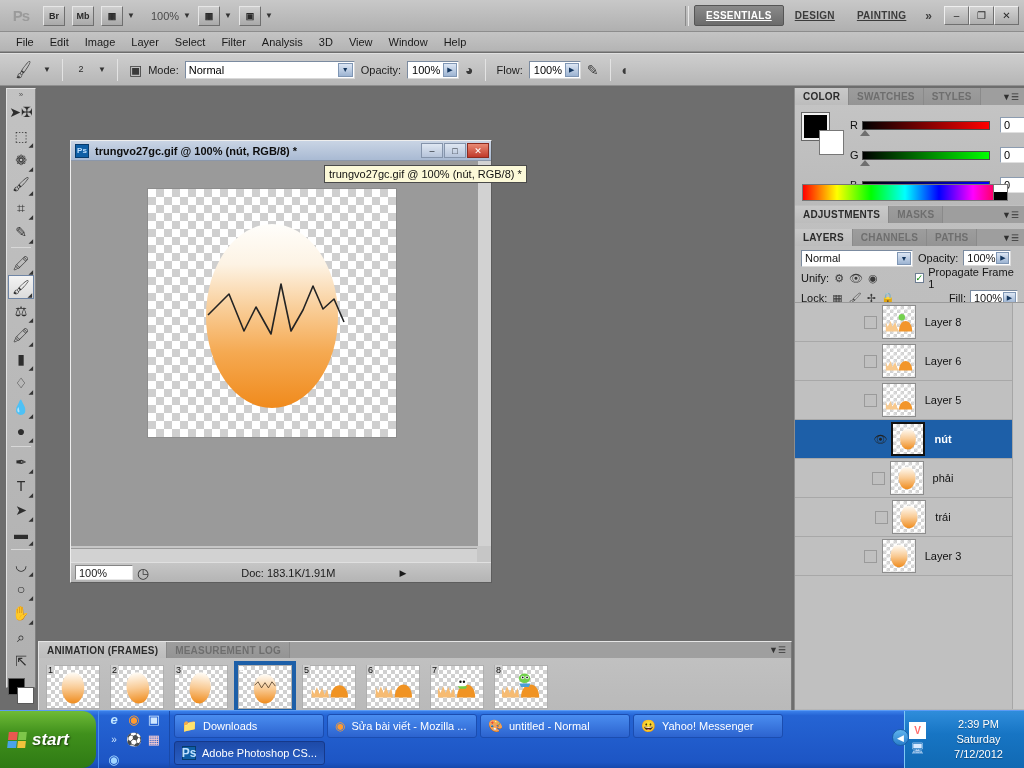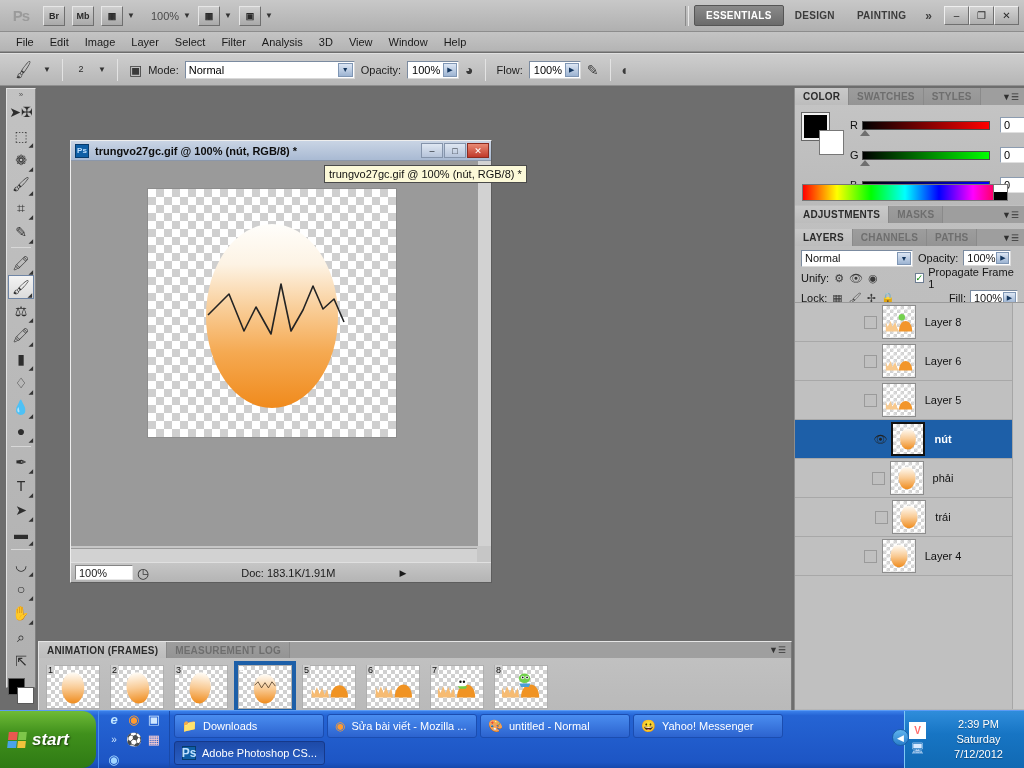--- a/index.html
+++ b/index.html
@@ -31,21 +31,21 @@
     border:1px solid; border-color:#e6e6e6 #6f6f6f #6f6f6f #e6e6e6;
     display:flex;align-items:center;justify-content:center;
     font-size:9px;font-weight:bold;color:#2a2a2a;cursor:default;
   }
   .caret { margin-left:4px;font-size:8px;color:#333; }
   .zoomtxt{ margin-left:16px;color:#4a4a4a;font-size:11px; }
   .ws-group{ margin-left:auto;display:flex;align-items:center;height:24px; }
   .grip{ width:4px;height:20px;border-left:1px solid #8a8a8a;border-right:1px solid #e9e9e9;margin-right:5px;}
   .ws-tab{
     padding:4px 11px;font-size:10px;font-weight:bold;letter-spacing:0.3px;
-    color:#3b3b3b;cursor:default;
+    color:#3b3b3b;cursor:default;text-decoration:underline;
   }
   .ws-tab.active{
     background:linear-gradient(#8a8a8a,#6b6b6b);color:#fff;
     border:1px solid #555;border-radius:2px;
   }
   .chev{ color:#3f3f3f;font-weight:bold;font-size:12px;padding:0 8px;}
   .wincontrols{ display:flex;margin-right:5px;margin-left:4px; }
   .wc{
     width:25px;height:19px;background:linear-gradient(#d2d2d2,#aeaeae);
     border:1px solid; border-color:#eee #707070 #707070 #eee;
@@ -950,21 +950,21 @@
 
         <div class="layeritem">
           <div class="eye">
               <div class="eyebox"></div>
             </div>
           <div class="lthumb">
             <svg width="100%" height="100%" viewBox="0 0 34 34">
               <ellipse cx="17" cy="17" rx="9" ry="12" fill="url(#lg1)"></ellipse>
             </svg>
           </div>
-          <div class="lname">Layer 4</div>
+          <div class="lname">Layer 3</div>
         </div>
 
         <div class="dockscroll"></div>
       </div>
 
       <div id="layerbtns">
         <span>🔗</span>
         <span><i style="font-style:italic;font-family:'Liberation Serif',serif;">fx</i></span>
         <span>▣</span>
         <span>◐</span>

